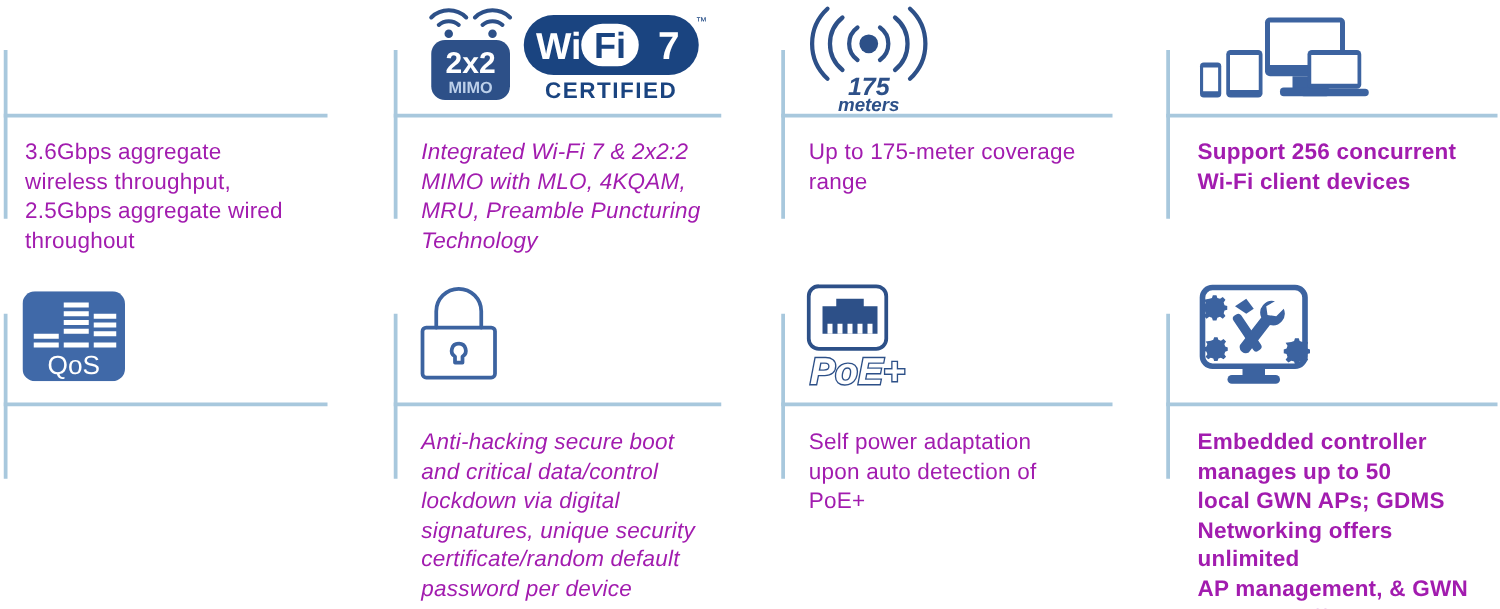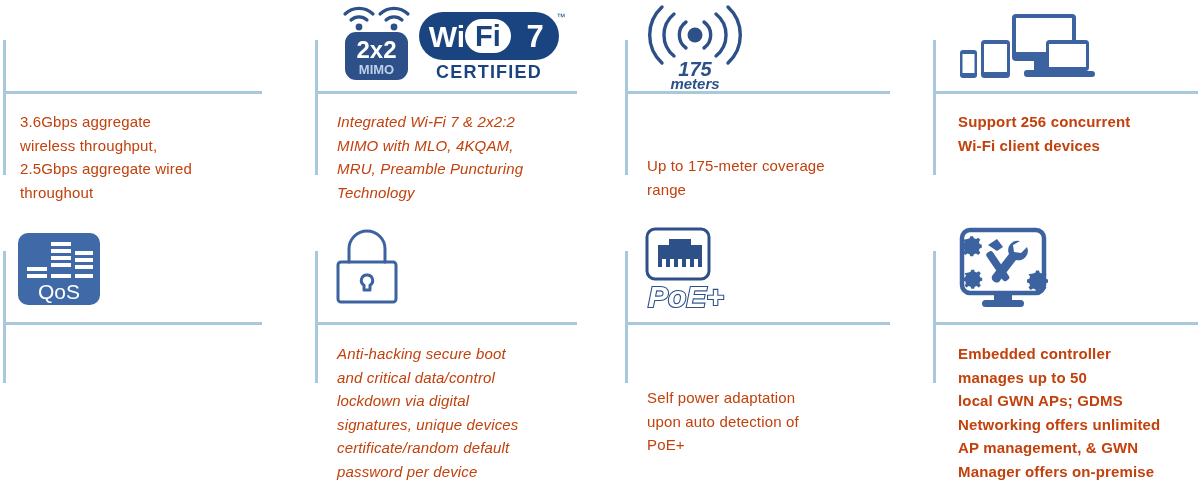--- a/index.html
+++ b/index.html
@@ -66,31 +66,31 @@
 
   .icon-inner {
     position: absolute;
     display: block;
   }
 
   .desc {
     position: absolute;
     left: 20px;
     right: 10px;
-    color: #c2410c;
-    font-size: 15px;
+    color: #a21caf;
+    font-size: 18px;
     line-height: 23.5px;
     letter-spacing: 0.01em;
     white-space: pre-line;
   }
   .row0 .desc { top: 110px; }
   .row1 .desc { top: 127px; }
   .col0 .desc { left: 20px; }
   .col1 .desc { left: 25px; font-style: italic; }
-  .col2 .desc { left: 25px; margin-top: 44px; }
+  .col2 .desc { left: 25px; }
   .col3 .desc { left: 28px; }
 
   
   .ic-gigabit   { left: 22px;  top: 2px; }
   .ic-wifi7     { left: 27px;  top: 0px; }
   .ic-range     { left: 18px;  top: 2px; }
   .ic-devices   { left: 28px;  top: 8px; }
   .ic-qos       { left: 18px;  top: 18px; }
   .ic-lock      { left: 20px;  top: 14px; }
   .ic-poe       { left: 20px;  top: 12px; }
@@ -236,21 +236,21 @@
             <path d="M17 33 V20 A18 18 0 0 1 53 20 V33" stroke-linecap="round"></path>
             <rect x="6" y="33" width="58" height="40" rx="3"></rect>
             <path d="M35 46 a5.5 5.5 0 0 0 -3 10.2 V61 h6 v-4.8 A5.5 5.5 0 0 0 35 46 Z" stroke-linejoin="round"></path>
           </g>
         </svg>
       </div>
     </div>
     <div class="desc">Anti-hacking secure boot
 and critical data/control
 lockdown via digital
-signatures, unique devices
+signatures, unique security
 certificate/random default
 password per device</div>
   </div>
 
   <div class="cell col2 row1">
     <div class="vrule"></div>
     <div class="hrule"></div>
     <div class="icon-wrap">
       <div class="icon-inner ic-poe">
         <svg width="100" height="86" viewBox="0 0 100 86">

